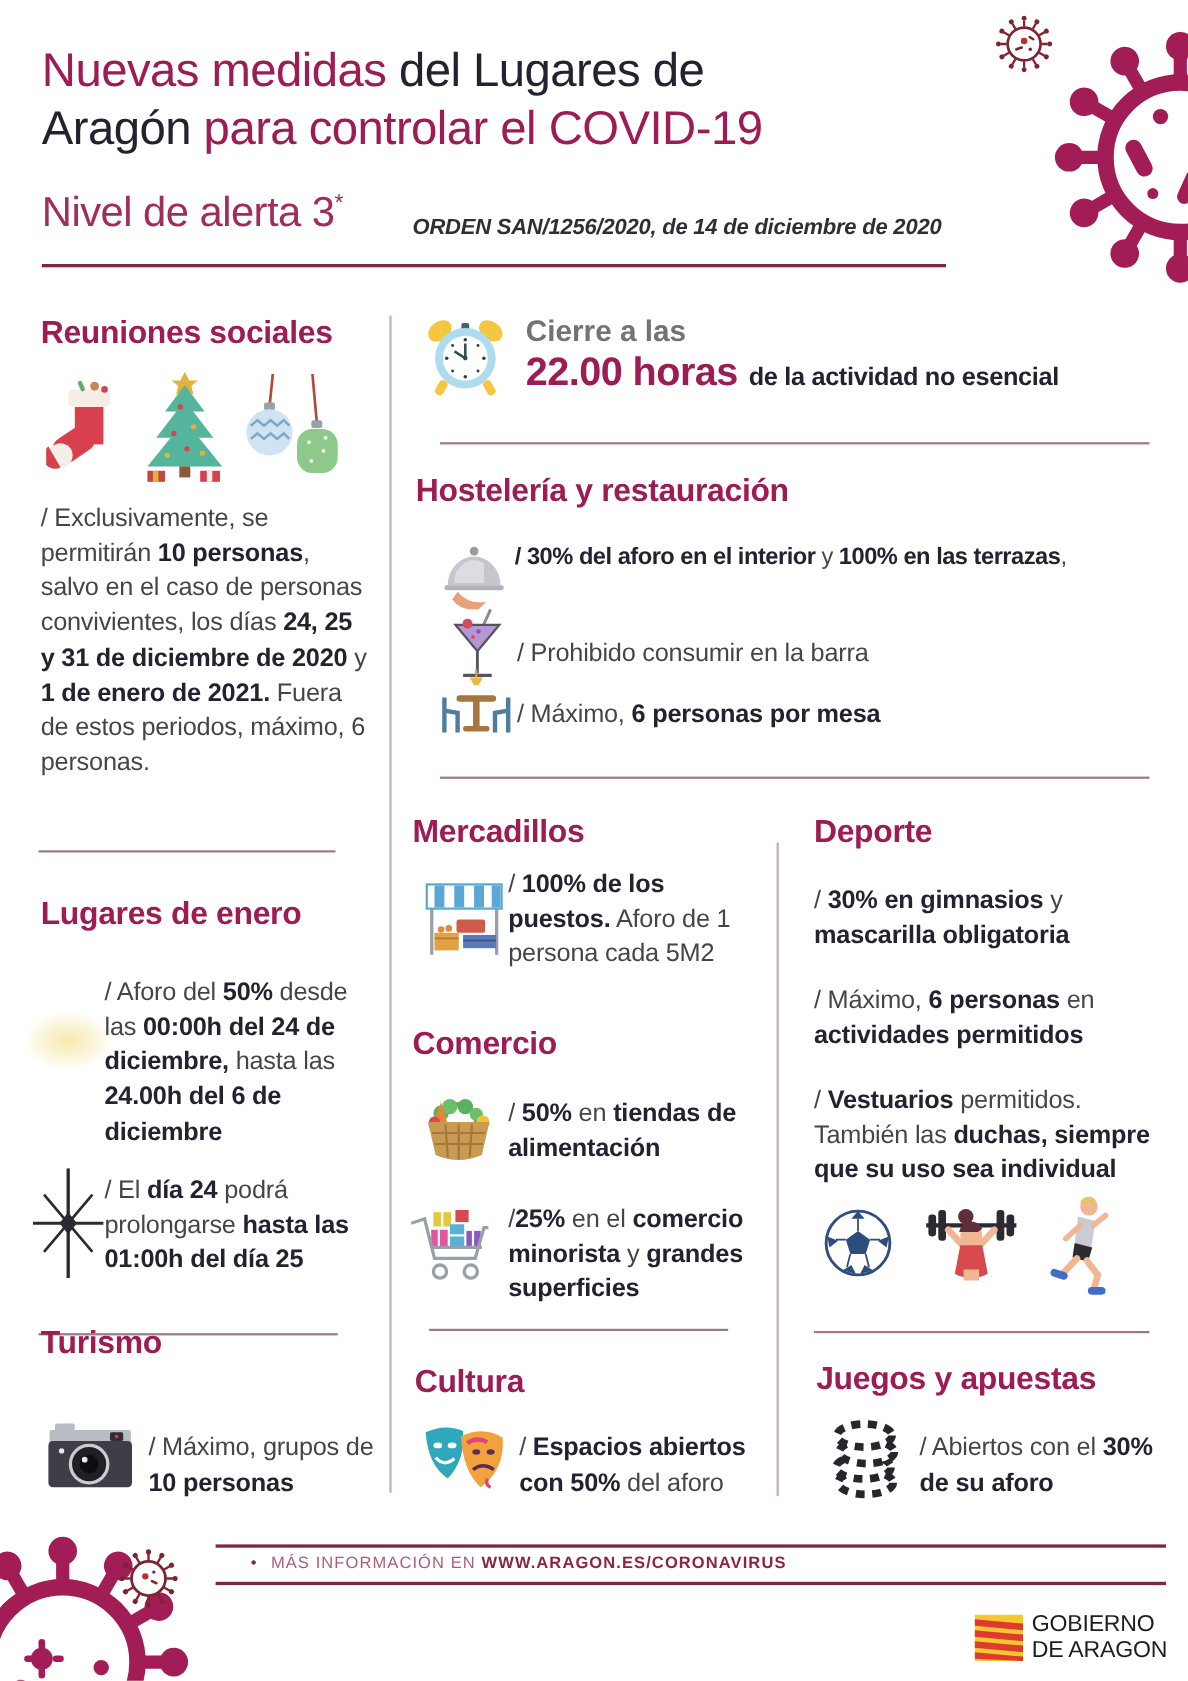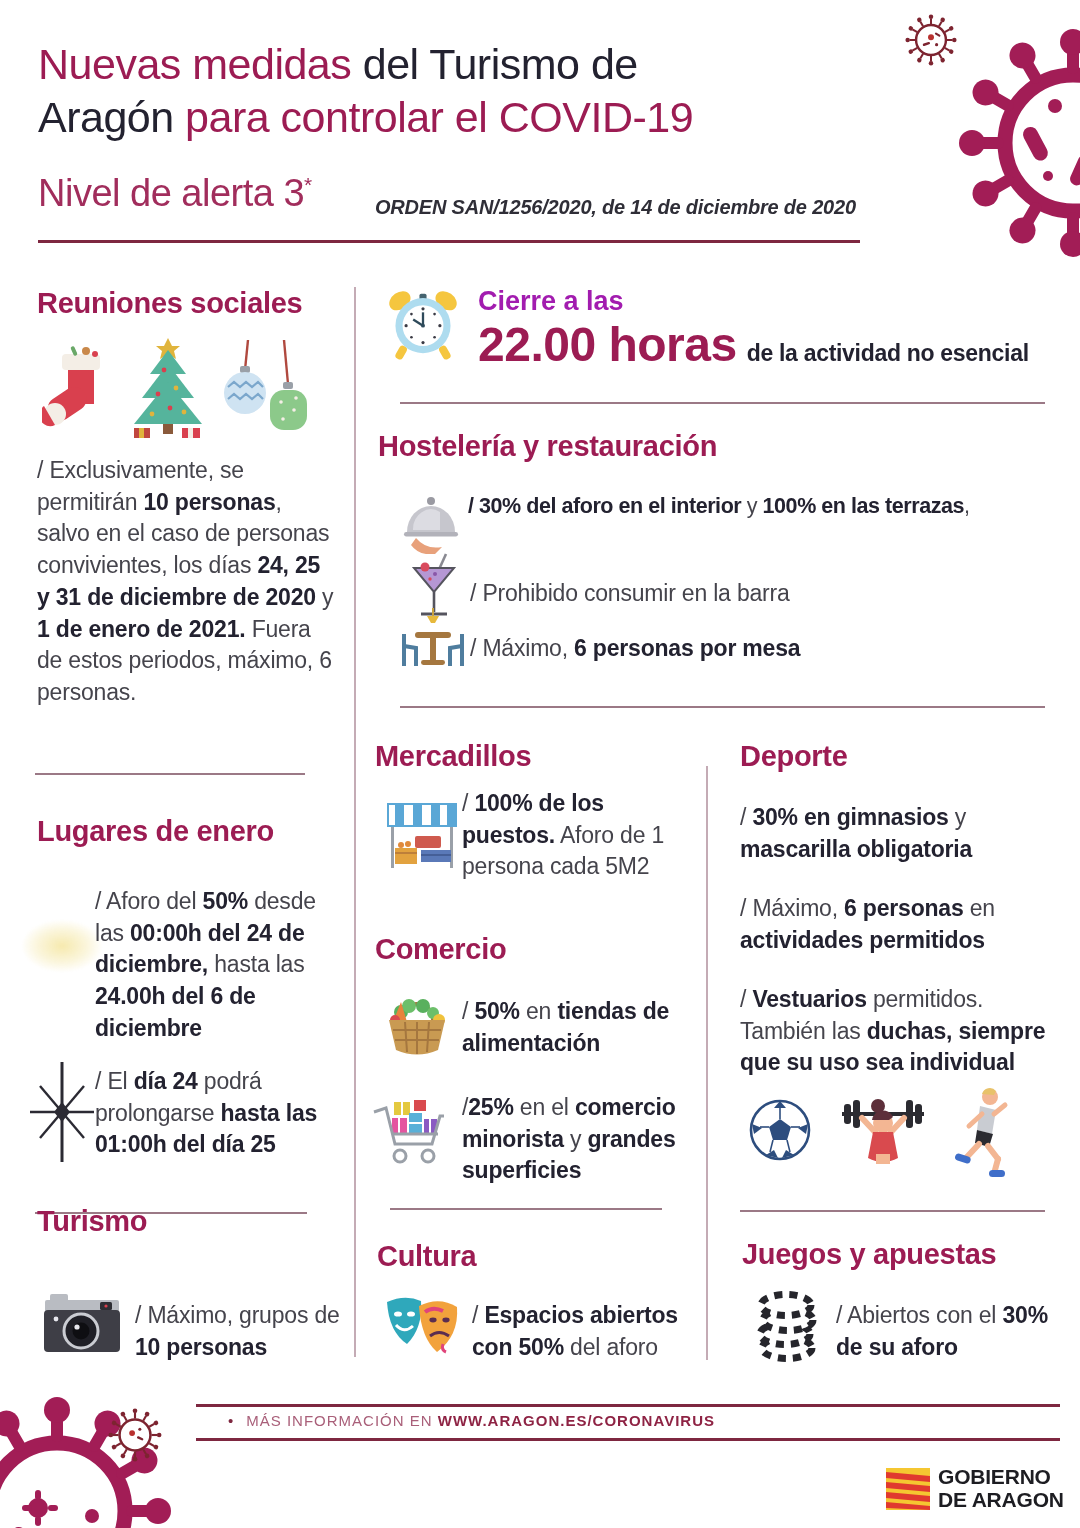--- a/index.html
+++ b/index.html
@@ -13,41 +13,41 @@
   .b{font-weight:700;color:#232230}
   .title{font-size:43px;line-height:1.24;font-weight:400;color:#232230;letter-spacing:-0.5px}
   .title .accent{font-weight:400}
   .alert{font-size:38px;font-weight:400;color:#a12d5c;letter-spacing:-0.5px}
   .sup{font-size:55%;vertical-align:super}
   .order-ref{font-size:20px;font-style:italic;font-weight:700;color:#2f2e37;letter-spacing:-0.2px}
   .sec-title{font-size:29px;font-weight:700;color:#9c1c53;letter-spacing:-0.3px}
   .txt{font-size:23px;line-height:1.38;color:#45444c;letter-spacing:-0.2px}
   .txt .b{color:#232230}
   .tight{font-size:21.5px;letter-spacing:-0.45px}
-  .closure-lead{font-size:27px;font-weight:700;color:#a21caf}
+  .closure-lead{font-size:27px;font-weight:700;color:#737373}
   .closure-line{white-space:nowrap}
-  .closure-time{font-size:48px;font-weight:700;color:#9c1c53;letter-spacing:-0.5px}
+  .closure-time{font-size:36px;font-weight:700;color:#9c1c53;letter-spacing:-0.5px}
   .closure-scope{font-size:23px;font-weight:700;color:#232230;margin-left:10px;letter-spacing:-0.3px}
   .hline{position:absolute;height:2px;background:#9b7986}
   .hline.strong{height:3px;background:#7e2740}
   .vline{position:absolute;width:2px;background:#c4abb5}
   .footer-info{font-size:15px;letter-spacing:1px;color:#a95f79;font-weight:400}
   .footer-info .url{font-weight:700;color:#8e2344}
   .footer-info .dot{color:#7e2740;margin-right:12px}
-  .logo-text{font-size:21px;line-height:1.08;font-weight:700;color:#1d1d22;letter-spacing:-0.2px}
+  .logo-text{font-size:21px;line-height:1.08;font-weight:400;color:#1d1d22;letter-spacing:-0.2px}
   .glow{position:absolute;border-radius:50%;
     background:radial-gradient(ellipse at center, rgba(240,219,120,0.6) 0%, rgba(240,219,120,0.25) 45%, rgba(240,219,120,0) 72%);
     filter:blur(1px)}
   svg{display:block;width:100%;height:100%}
 </style>
 </head>
 <body>
 
 <div class="abs" style="left:38px;top:38px;width:845px">
-  <div class="title"><span class="accent">Nuevas medidas</span><span> del Turismo de</span><br><span>Aragón </span><span class="accent">para controlar el COVID-19</span></div>
+  <div class="title"><span class="accent">Nuevas medidas</span><span> del Lugares de</span><br><span>Aragón </span><span class="accent">para controlar el COVID-19</span></div>
 </div>
 <div class="abs alert" style="left:38px;top:172px">
   <span>Nivel de alerta 3</span><span class="sup">*</span>
 </div>
 <div class="abs order-ref" style="left:375px;top:196px">ORDEN SAN/1256/2020, de 14 de diciembre de 2020</div>
 <div class="hline strong" style="left:38px;top:240px;width:822px"></div>
 
 <div class="abs" style="left:903px;top:12px;width:56px;height:56px">
   <svg viewBox="0 0 60 60">
     <defs>

